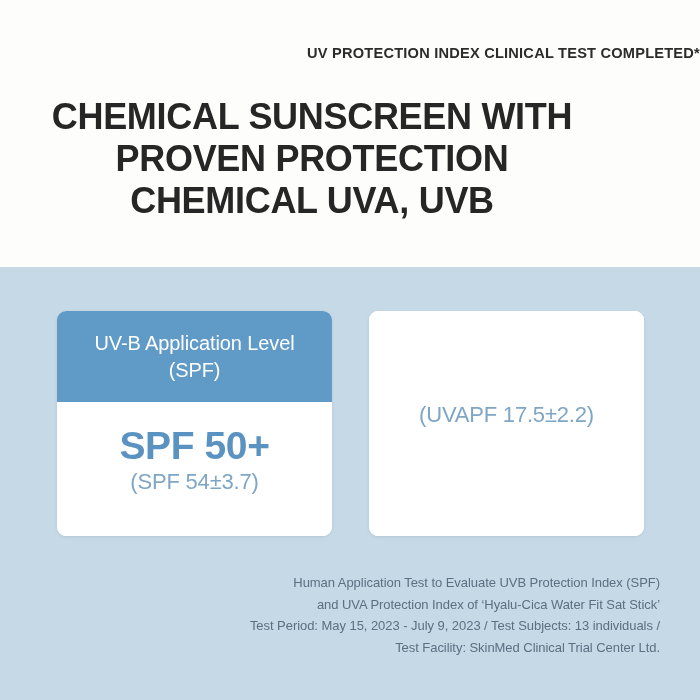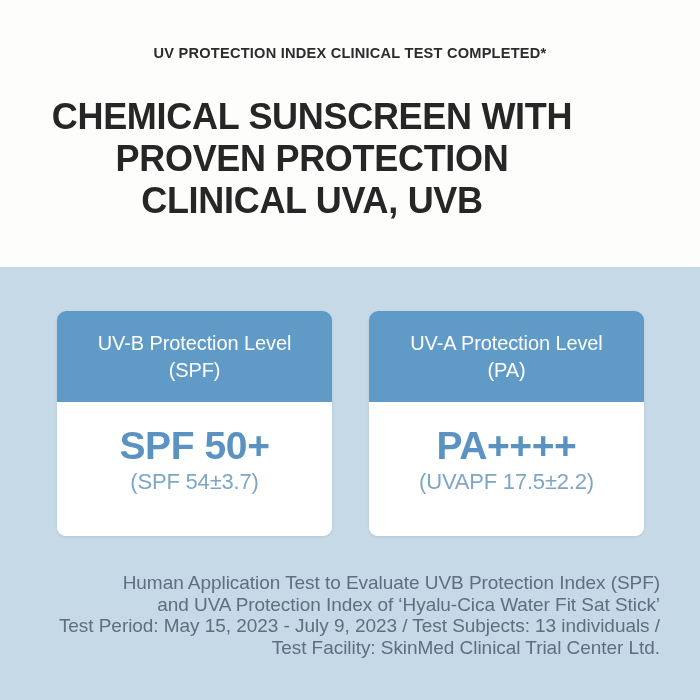--- a/index.html
+++ b/index.html
@@ -27,21 +27,21 @@
     top: 0;
     width: 700px;
     height: 267px;
     background: #fdfdfc;
   }
   .eyebrow {
     position: absolute;
     left: 0;
     top: 45px;
     width: 700px;
-    text-align: center;
+    text-align: right;
     font-size: 14.6px;
     font-weight: bold;
     letter-spacing: 0.22px;
     color: #2c2c2c;
     font-family: "Liberation Sans", sans-serif;
   }
   .headline {
     position: absolute;
     left: 0;
     top: 96px;
@@ -121,67 +121,60 @@
     font-family: "Liberation Sans", sans-serif;
   }
 
   
   .footnote {
     position: absolute;
     right: 40px;
     top: 572px;
     width: 620px;
     text-align: right;
-    font-size: 19px;
+    font-size: 13px;
     line-height: 21.5px;
     color: #5d6f80;
     letter-spacing: -0.05px;
     font-family: "Liberation Sans", sans-serif;
   }
   .footnote .fn-line { display: block; }
 </style>
 </head>
 <body>
 
 <div class="page">
 
   <div class="top-band"></div>
 
   <div class="eyebrow">UV PROTECTION INDEX CLINICAL TEST COMPLETED*</div>
 
   <div class="headline">
     <span class="hl-line">CHEMICAL SUNSCREEN WITH</span>
     <span class="hl-line">PROVEN PROTECTION</span>
-    <span class="hl-line">CLINICAL UVA, UVB</span>
+    <span class="hl-line">CHEMICAL UVA, UVB</span>
   </div>
 
   <div class="cards">
 
     <div class="card">
       <div class="card-header">
         <div class="card-header-text">
-          <span class="hdr-line">UV-B Protection Level</span>
+          <span class="hdr-line">UV-B Application Level</span>
           <span class="hdr-line">(SPF)</span>
         </div>
       </div>
       <div class="card-body">
         <div class="card-value">SPF 50+</div>
         <div class="card-subvalue">(SPF 54±3.7)</div>
       </div>
     </div>
 
     <div class="card">
-      <div class="card-header">
-        <div class="card-header-text">
-          <span class="hdr-line">UV-A Protection Level</span>
-          <span class="hdr-line">(PA)</span>
-        </div>
-      </div>
       <div class="card-body">
-        <div class="card-value">PA++++</div>
         <div class="card-subvalue">(UVAPF 17.5±2.2)</div>
       </div>
     </div>
 
   </div>
 
   <div class="footnote">
     <span class="fn-line">Human Application Test to Evaluate UVB Protection Index (SPF)</span>
     <span class="fn-line">and UVA Protection Index of ‘Hyalu-Cica Water Fit Sat Stick’</span>
     <span class="fn-line">Test Period: May 15, 2023 - July 9, 2023 / Test Subjects: 13 individuals /</span>

